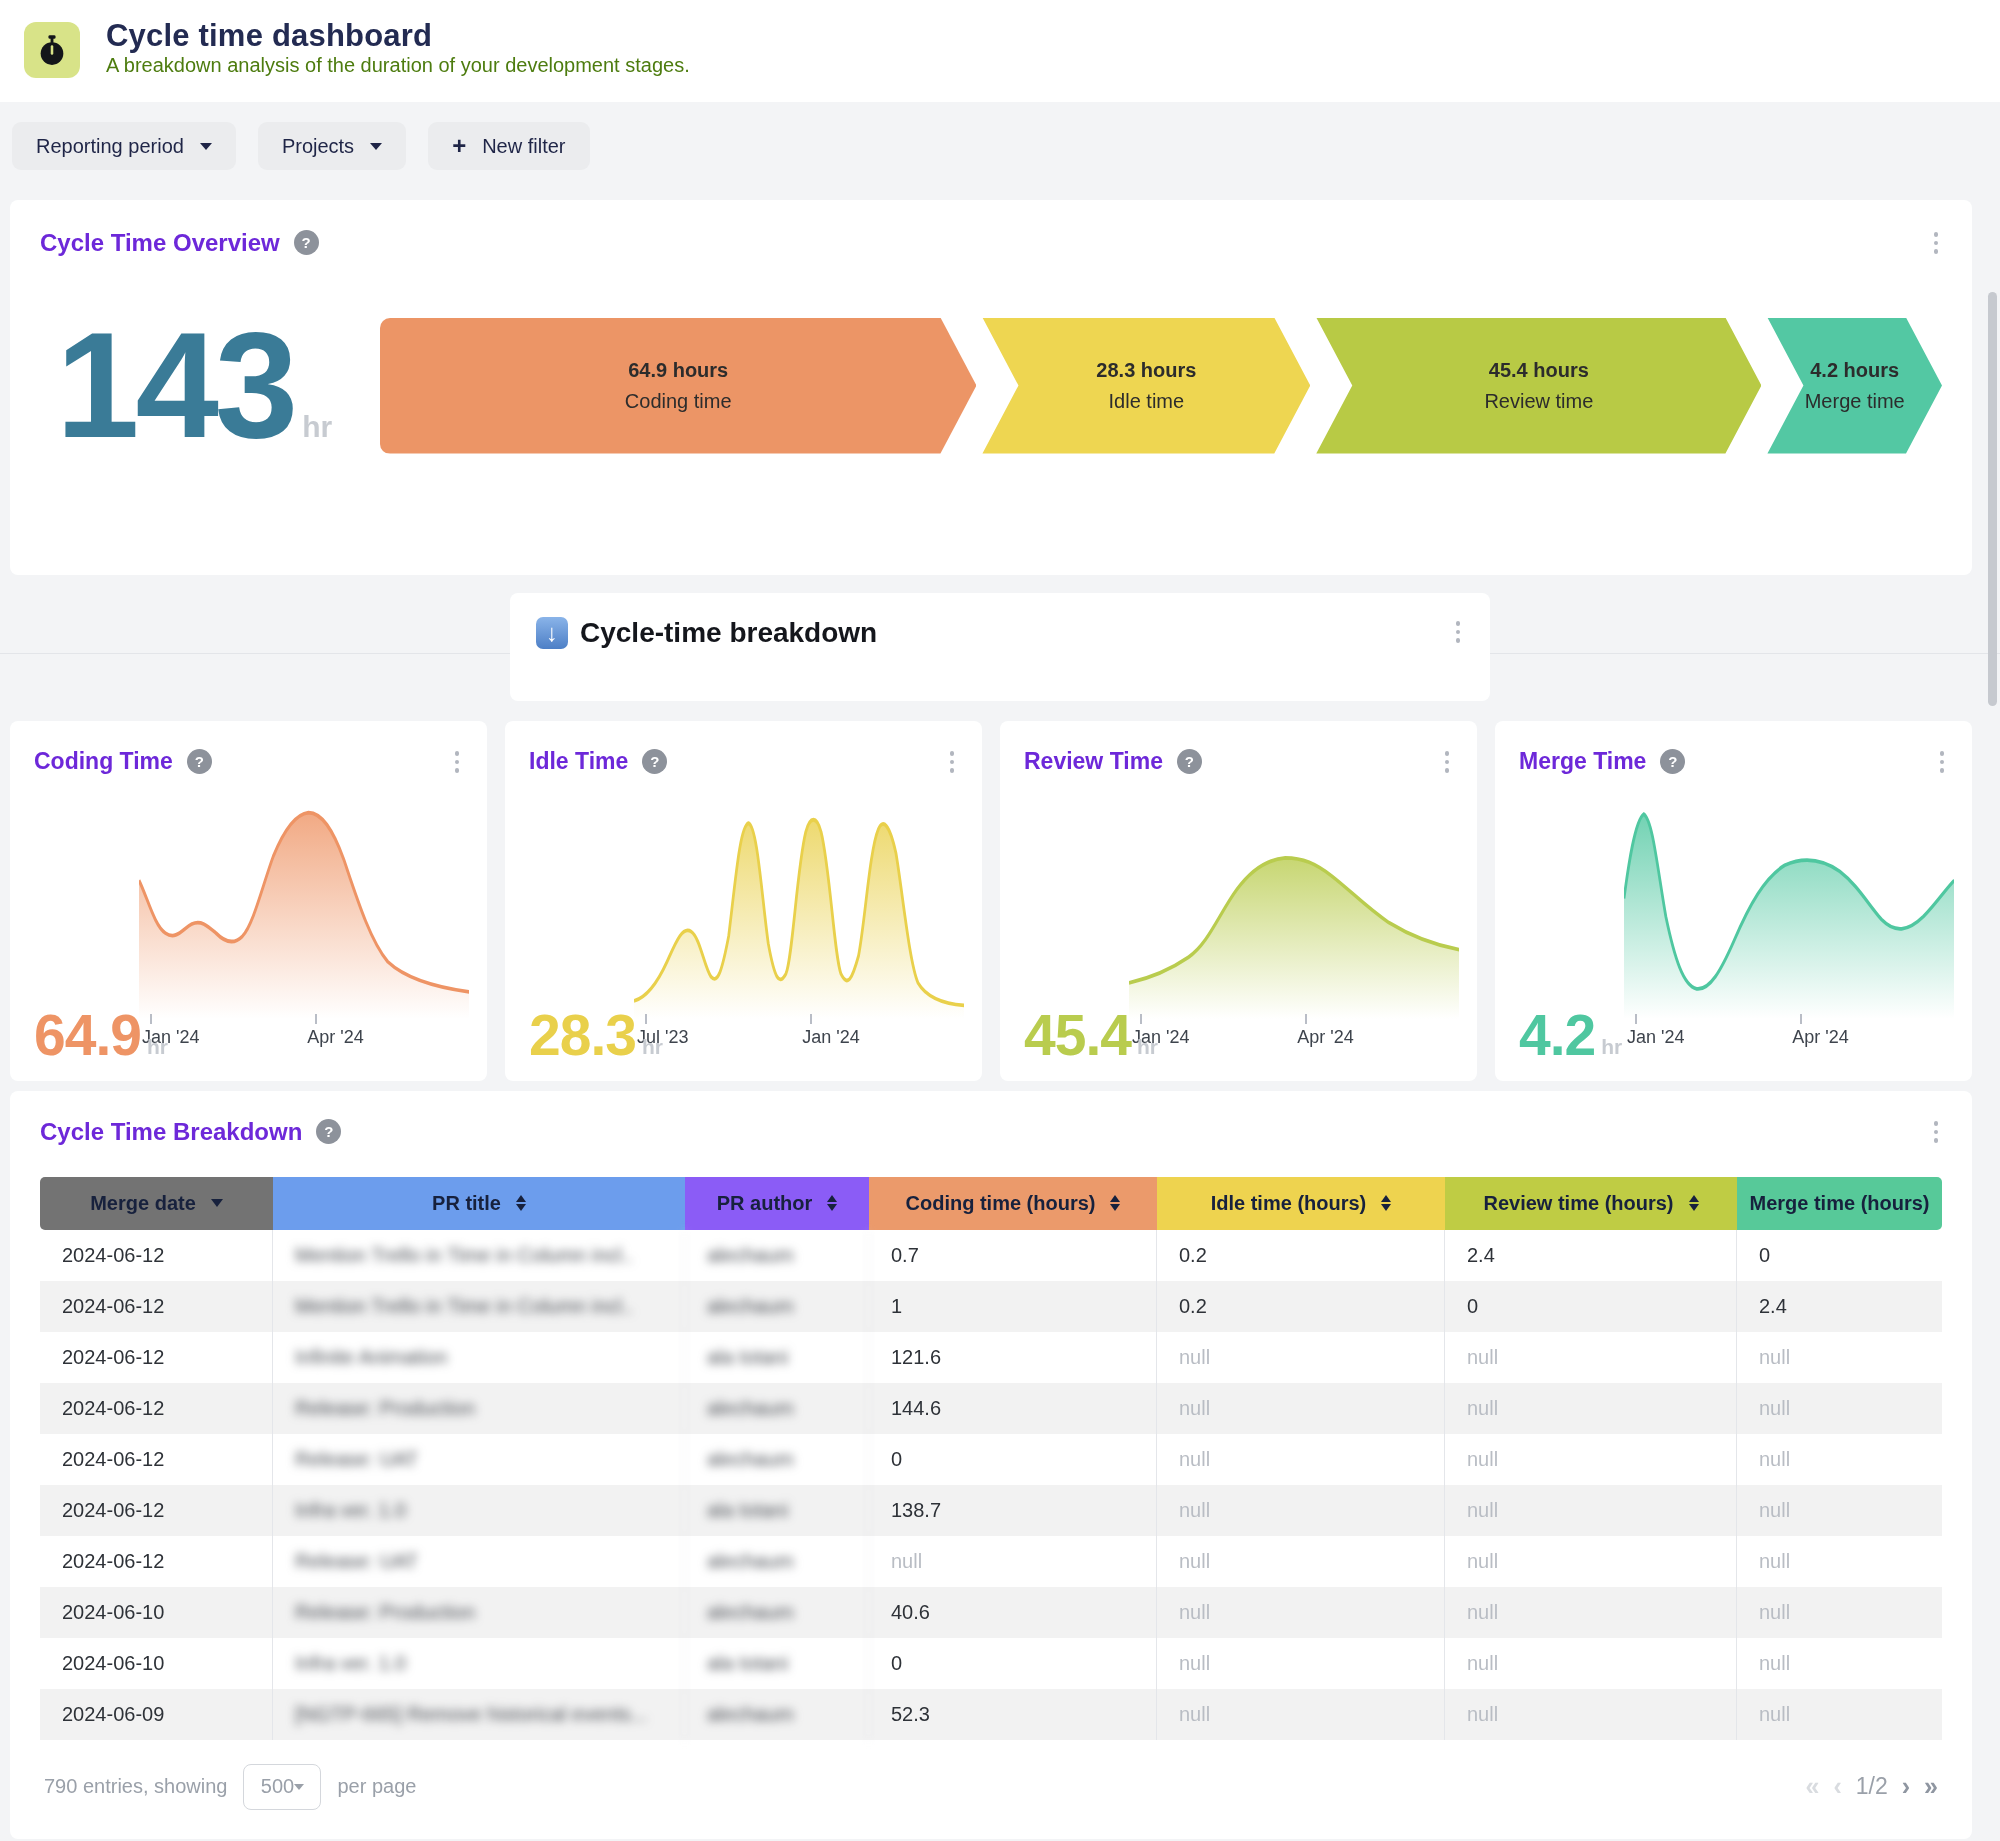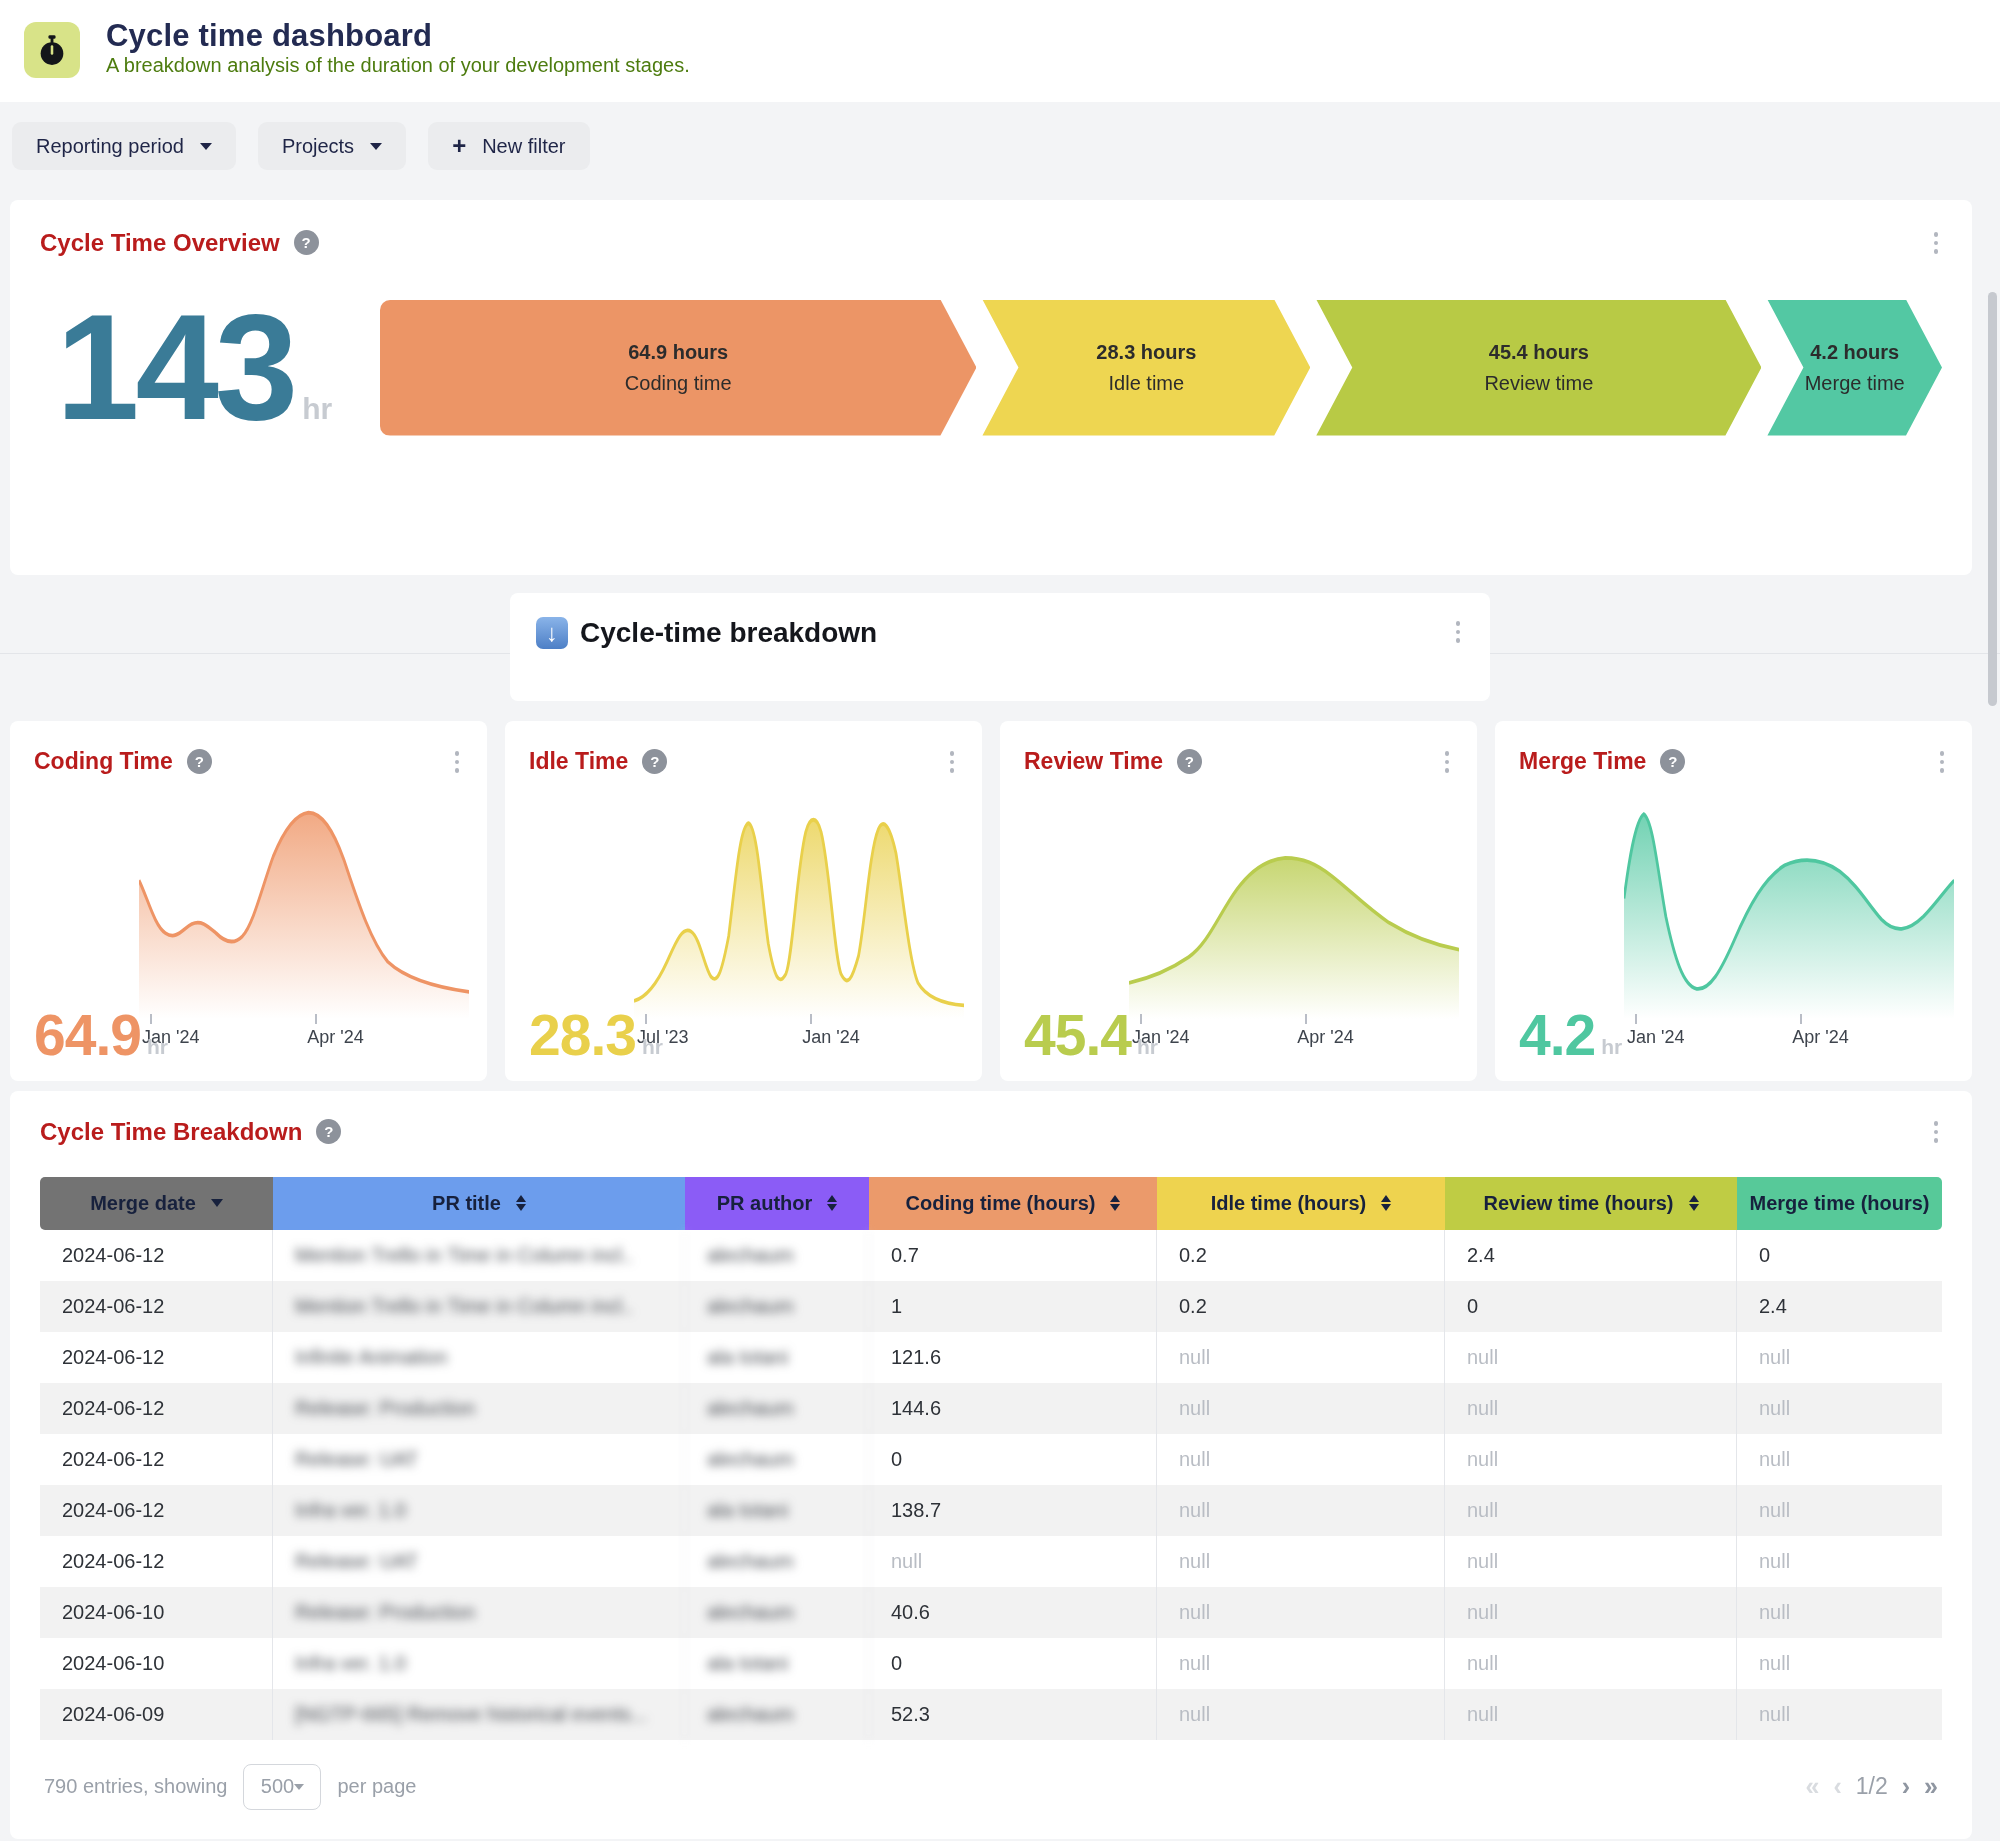--- a/index.html
+++ b/index.html
@@ -14,28 +14,28 @@
 
   
   .filter-bar { padding:20px 12px 10px 12px; display:flex; gap:22px; }
   .filter-btn { background:#ebecee; border:none; border-radius:9px; height:48px; padding:0 24px; display:flex; align-items:center; gap:16px; font-family:inherit; font-size:20px; font-weight:500; color:#1f2547; cursor:pointer; }
   .caret-down { width:0; height:0; border-left:6px solid transparent; border-right:6px solid transparent; border-top:7px solid #1f2547; }
   .plus-glyph { font-size:24px; font-weight:bold; line-height:1; }
 
   
   .card { background:#fff; border-radius:8px; }
   .card-title-row { display:flex; align-items:center; gap:14px; }
-  .card-title { font-size:24px; font-weight:bold; color:#b91c1c; }
+  .card-title { font-size:24px; font-weight:bold; color:#6d28d9; }
   .help-icon { width:25px; height:25px; border-radius:50%; background:#8d929b; color:#fff; font-size:15px; font-weight:bold; display:inline-flex; align-items:center; justify-content:center; flex:none; }
   .kebab { margin-left:auto; display:flex; flex-direction:column; gap:4px; padding:4px; cursor:pointer; }
   .kebab i { width:4.5px; height:4.5px; border-radius:50%; background:#b2b6bf; }
 
   
   .overview-card { margin:20px 28px 0 10px; height:375px; padding:28px 30px; }
-  .overview-body { display:flex; align-items:center; margin-top:42px; }
+  .overview-body { display:flex; align-items:center; margin-top:60px; }
   .big-number-wrap { display:flex; align-items:flex-end; padding-left:16px; width:340px; flex:none; }
   .big-number { font-size:150px; font-weight:bold; color:#3a7b97; line-height:.78; letter-spacing:-4px; }
   .big-unit { font-size:30px; font-weight:600; color:#c7cbd1; margin-left:8px; }
   .funnel { flex:1; display:flex; height:136px; }
   .funnel-seg { position:relative; display:flex; flex-direction:column; align-items:center; justify-content:center; gap:8px; flex-basis:0; min-width:130px; color:#2c2c2c; }
   .funnel-seg { clip-path:polygon(0 0, calc(100% - 36px) 0, 100% 50%, calc(100% - 36px) 100%, 0 100%, 36px 50%); margin-left:6px; }
   .funnel-seg:first-child { clip-path:polygon(0 0, calc(100% - 36px) 0, 100% 50%, calc(100% - 36px) 100%, 0 100%); border-radius:10px 0 0 10px; margin-left:0; }
   .funnel-value { font-size:20px; font-weight:bold; }
   .funnel-label { font-size:20px; }
 

